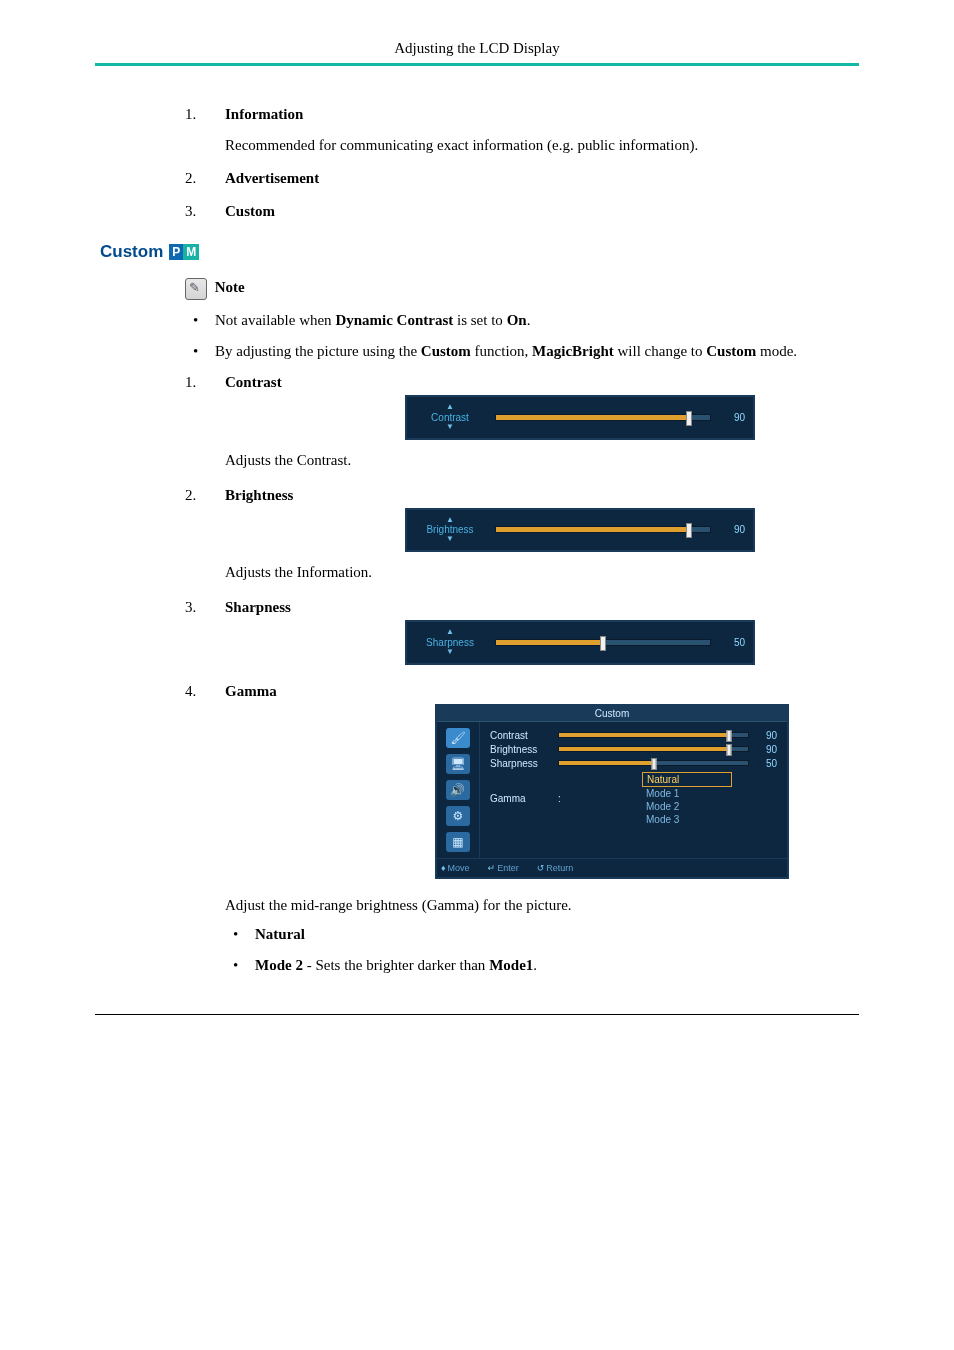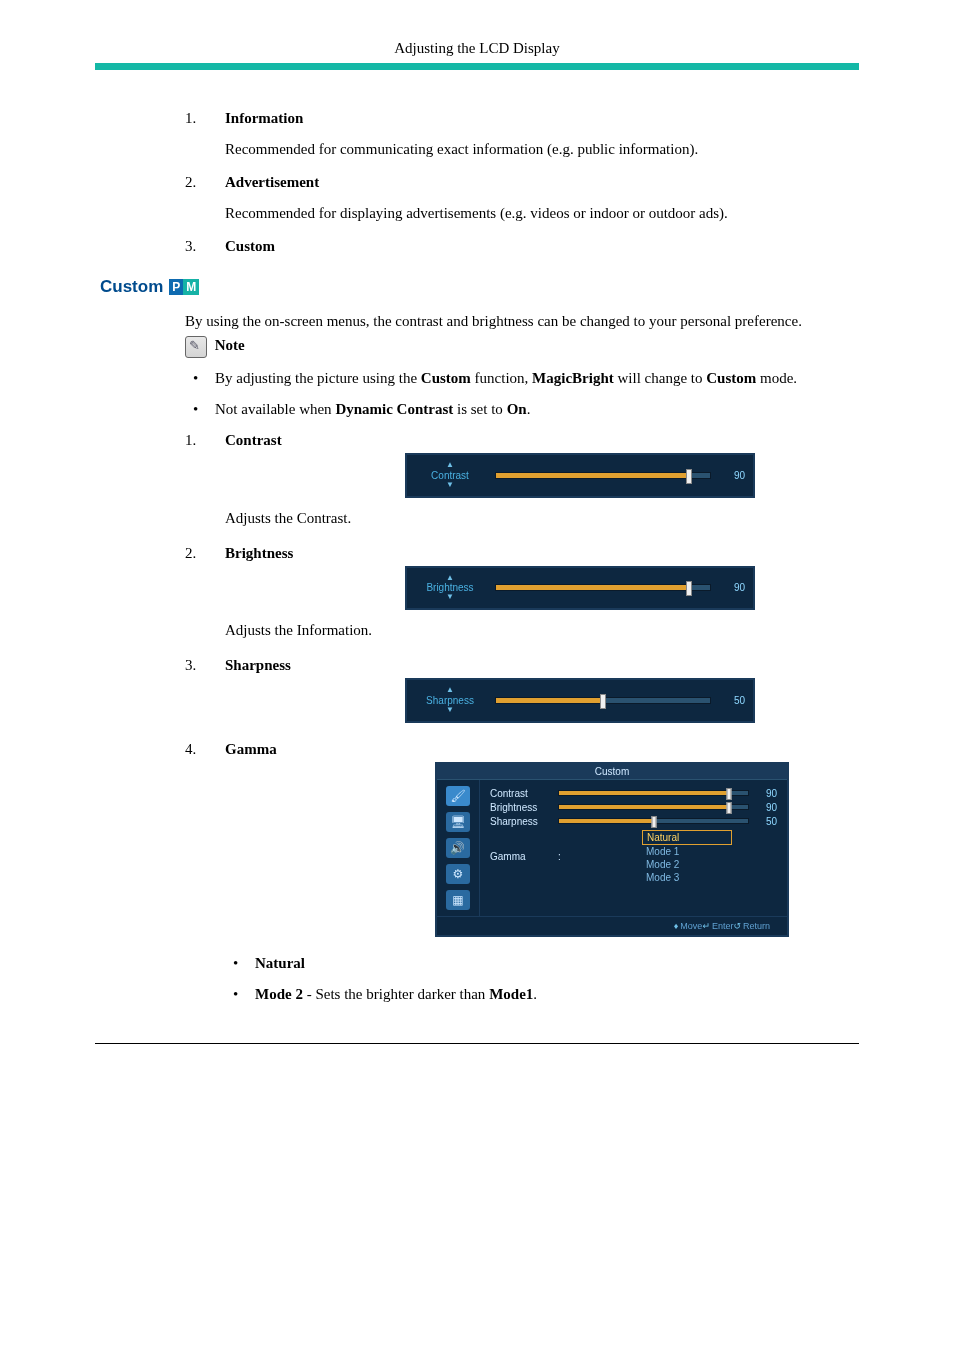--- a/index.html
+++ b/index.html
@@ -13,21 +13,21 @@
   .page {
     width: 954px;
     margin: 0 auto;
     padding: 40px 0 60px 0;
     box-sizing: border-box;
   }
   .header-line {
     text-align: center;
     font-size: 15px;
     padding-bottom: 6px;
-    border-bottom: 7px solid #14b8a6;
+    border-bottom: 3px solid #14b8a6;
     margin: 0 95px 40px 95px;
   }
   .content {
     margin-left: 185px;
     margin-right: 95px;
   }
   ol.num-list {
     list-style: none;
     padding: 0;
     margin: 0;
@@ -240,22 +240,23 @@
   .osd-dropdown .opt {
     padding: 1px 4px;
     color: #7fb8e0;
   }
   .osd-dropdown .opt.sel {
     border: 1px solid #e0a030;
     color: #ffd060;
   }
   .osd-footer {
     display: flex;
-    justify-content: flex-end;
-    padding: 4px 17px;
+    justify-content: flex-start;
+    gap: 18px;
+    padding: 4px 4px;
     color: #5fa0d0;
     border-top: 1px solid #1a3a5a;
     font-size: 9px;
   }
   .osd-footer span .sym { color:#6fc0e8; margin-right:2px; }
   hr.bottom {
     margin: 40px 95px 0 95px;
     border: none;
     border-top: 1px solid #000;
   }
@@ -269,50 +270,48 @@
   <div class="content">
     <ol class="num-list">
       <li>
         <span class="num">1.</span>
         <span class="bold">Information</span>
         <div class="desc">Recommended for communicating exact information (e.g. public information).</div>
       </li>
       <li>
         <span class="num">2.</span>
         <span class="bold">Advertisement</span>
-        <div class="desc">Recommended for displaying advertisements (e.g. videos or indoor or outdoor ads).</div>
       </li>
       <li>
         <span class="num">3.</span>
         <span class="bold">Custom</span>
       </li>
     </ol>
   </div>
 
   <div class="section-h">
     <span>Custom</span>
     <span class="badge">
       <span class="p">P</span>
         <span class="m">M</span>
     </span>
   </div>
 
   <div class="content">
-    <div>By using the on-screen menus, the contrast and brightness can be changed to your personal preference.</div>
     <div style="margin-top:6px;">
       <span class="note-icon"></span>
       <span class="bold">Note</span>
     </div>
 
     <ul class="bullets">
       <li>
+        <span>Not available when </span><span class="bold">Dynamic Contrast</span><span> is set to </span><span class="bold">On</span><span>.</span>
+      </li>
+      <li>
         <span>By adjusting the picture using the </span><span class="bold">Custom</span><span> function, </span><span class="bold">MagicBright</span><span> will change to </span><span class="bold">Custom</span><span> mode.</span>
-      </li>
-      <li>
-        <span>Not available when </span><span class="bold">Dynamic Contrast</span><span> is set to </span><span class="bold">On</span><span>.</span>
       </li>
     </ul>
 
     <ol class="num-list">
 
       <li>
         <span class="num">1.</span>
         <span class="bold">Contrast</span>
         <div class="slider-panel">
           <div class="slider-label">
@@ -415,20 +414,21 @@
               </div>
             </div>
           </div>
           <div class="osd-footer">
             <span><span class="sym">♦</span><span>Move</span></span>
             <span><span class="sym">↵</span><span>Enter</span></span>
             <span><span class="sym">↺</span><span>Return</span></span>
           </div>
         </div>
 
+        <div>Adjust the mid-range brightness (Gamma) for the picture.</div>
 
         <ul class="bullets inner">
           <li>
             <span class="bold">Natural</span>
           </li>
           <li>
             <span class="bold">Mode 2</span><span> - Sets the brighter darker than </span><span class="bold">Mode1</span><span>.</span>
           </li>
         </ul>
       </li>

